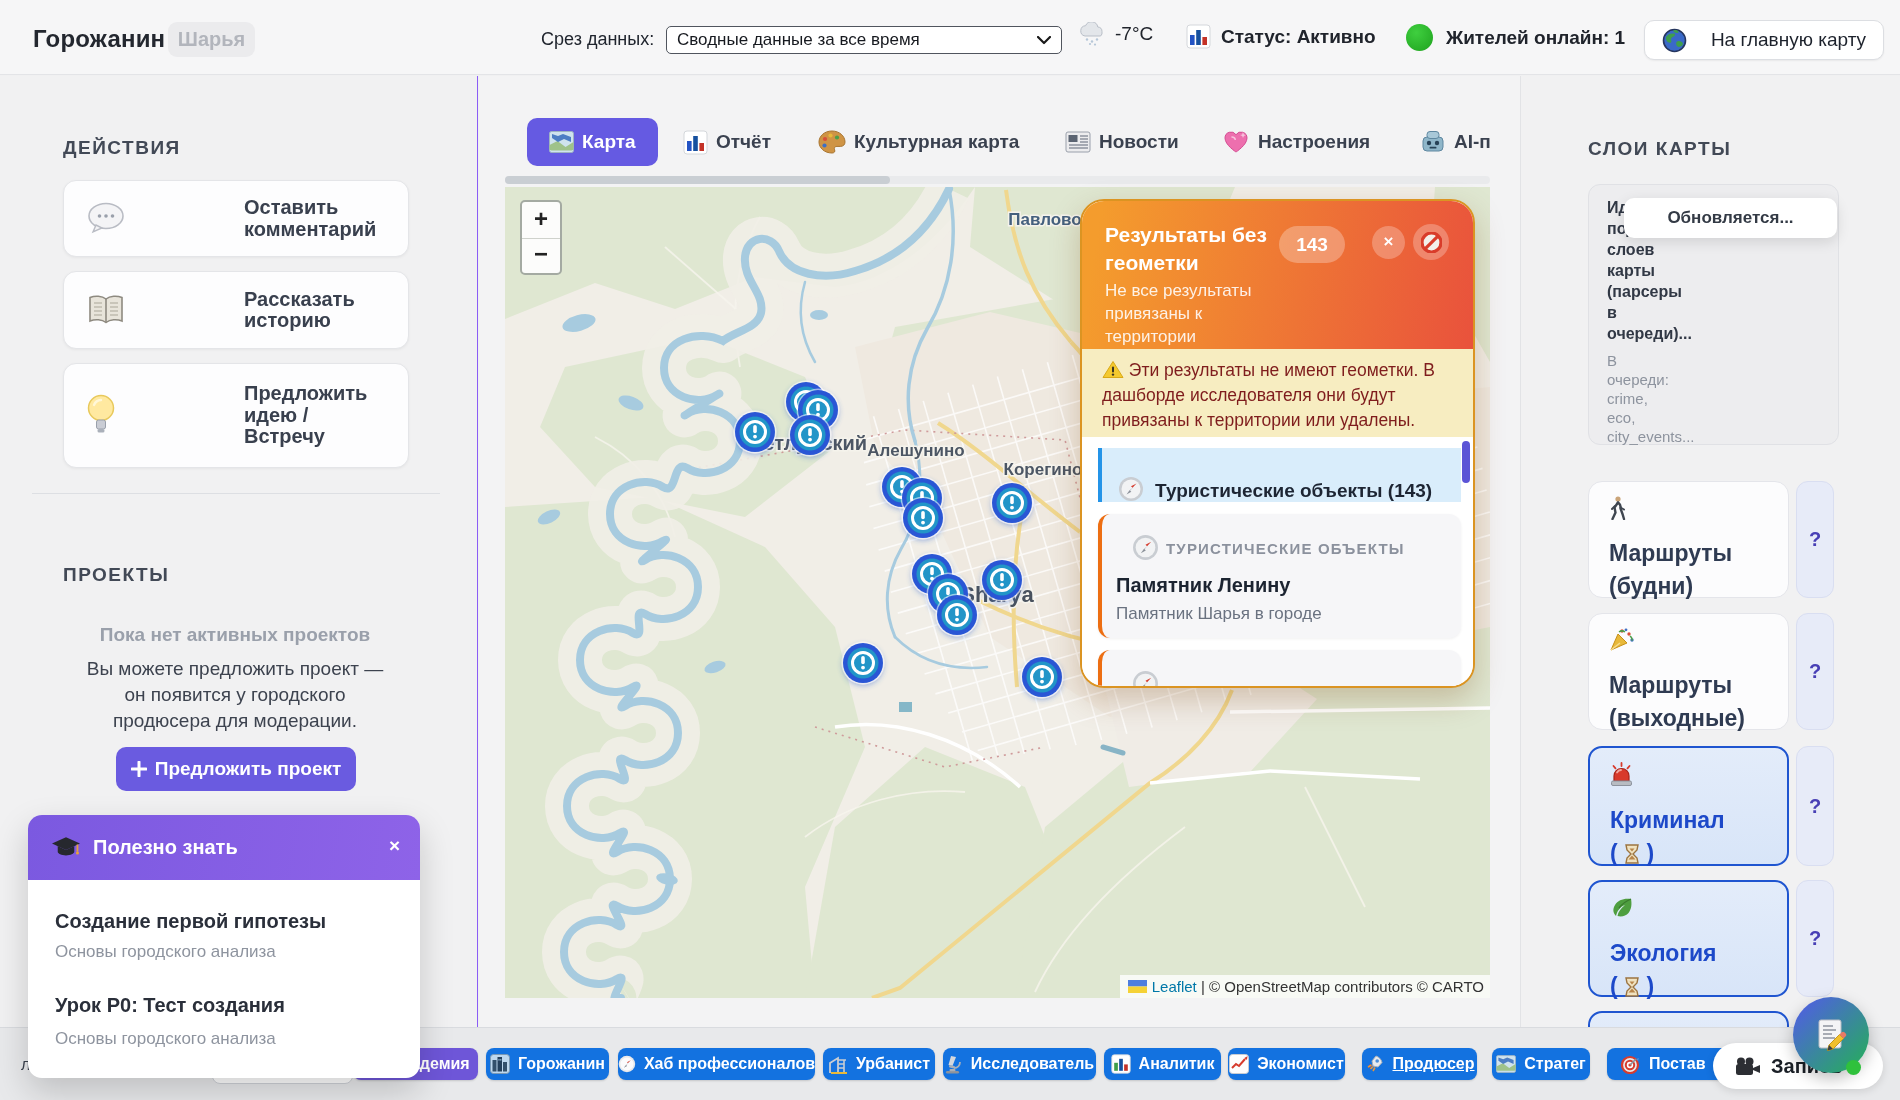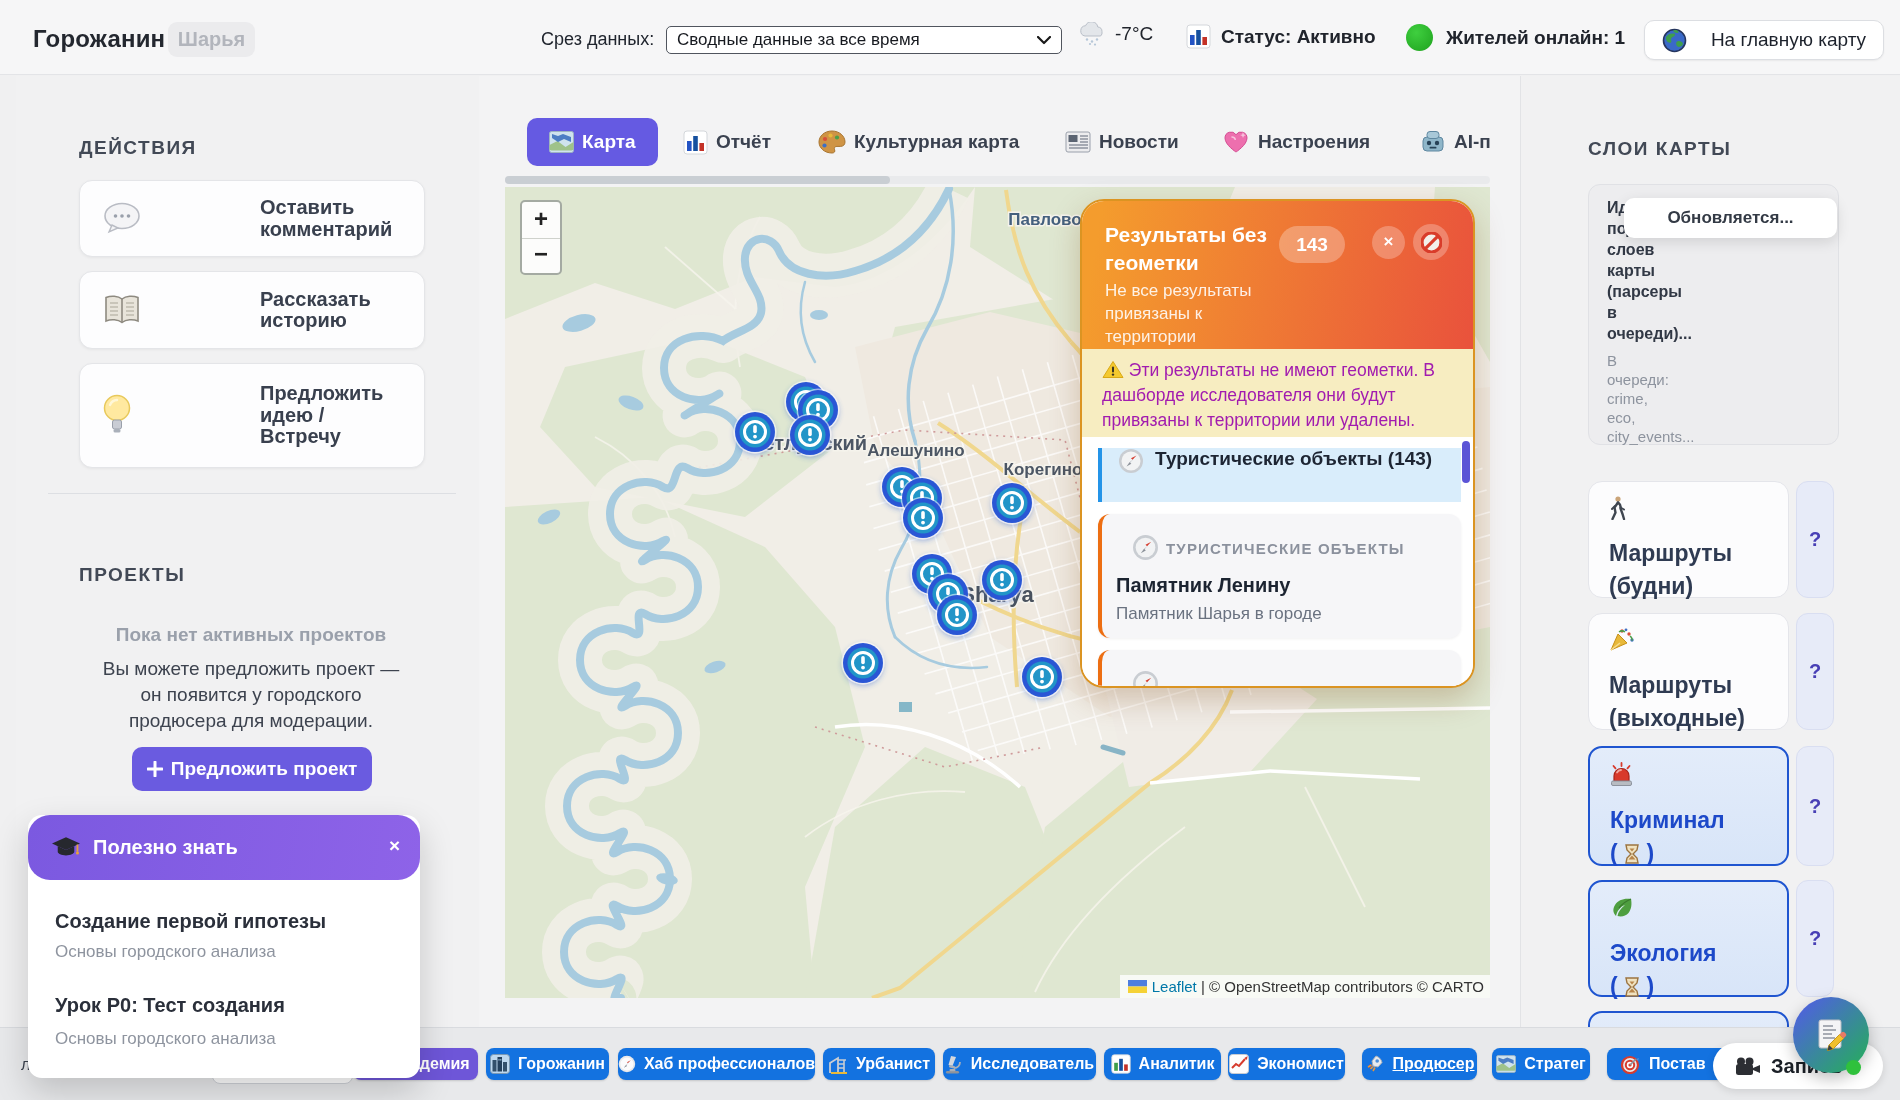--- a/index.html
+++ b/index.html
@@ -13,21 +13,21 @@
   #citychip { position:absolute; left:168px; top:22px; width:87px; height:35px; background:#ebebed; border-radius:9px; color:#b2b5bc; font-size:20px; font-weight:bold; text-align:center; line-height:35px; }
   #slicelabel { position:absolute; left:541px; top:29px; font-size:18px; color:#20252e; }
   #slicesel { position:absolute; left:666px; top:26px; width:396px; height:28px; background:#fff; border:1.5px solid #50555e; border-radius:5px; font-size:17px; color:#16191f; padding:0 10px; display:flex; align-items:center; justify-content:space-between; }
   #weather { position:absolute; left:1078px; top:22px; display:flex; align-items:center; gap:7px; font-size:19px; color:#20242c; }
   #statusrow { position:absolute; left:1186px; top:24px; display:flex; align-items:center; gap:10px; font-size:19px; font-weight:bold; color:#20242c; }
   #onlinerow { position:absolute; left:1406px; top:24px; display:flex; align-items:center; gap:13px; font-size:19px; font-weight:bold; color:#20242c; }
   .greendot { width:27px; height:27px; border-radius:50%; background:radial-gradient(circle at 38% 32%, #3fcf3f, #1ea21e); }
   #mainmapbtn { position:absolute; left:1644px; top:20px; width:240px; height:40px; background:#fff; border:1px solid #dcdee2; border-radius:10px; box-shadow:0 1px 2px rgba(0,0,0,.06); display:flex; align-items:center; justify-content:center; gap:24px; font-size:19px; color:#1d222c; }
 
   
-  #left { position:absolute; left:16px; top:76px; width:478px; height:1024px; background:#f1f1f2; border-right:3px solid #8b5cf6; }
+  #left { position:absolute; left:0; top:76px; width:478px; height:1024px; background:#f1f1f2; border-right:1px solid #8b5cf6; }
   .sectionlabel { font-size:19px; font-weight:bold; letter-spacing:1.5px; color:#424956; }
   .actbtn { position:absolute; left:63px; width:346px; background:#fdfdfe; border:1px solid #e4e5e8; border-radius:13px; box-shadow:0 1px 3px rgba(0,0,0,.05); display:flex; align-items:center; }
   .actbtn .ic { position:absolute; left:22px; }
   .actbtn .lbl { position:absolute; left:180px; font-size:20px; font-weight:bold; color:#39404e; line-height:21.5px; }
   #divider1 { position:absolute; left:32px; top:417px; width:408px; height:1px; background:#dddfe3; }
 
   #noproj { position:absolute; left:0px; top:548px; width:470px; text-align:center; font-size:19px; font-weight:bold; color:#9aa0ab; }
   #projtext { position:absolute; left:0px; top:580px; width:470px; text-align:center; font-size:19px; color:#3d434f; line-height:26px; }
   #projbtn { position:absolute; left:116px; top:671px; width:240px; height:44px; background:#6a5be0; border-radius:10px; color:#fff; font-size:19px; font-weight:bold; display:flex; align-items:center; justify-content:center; gap:8px; }
 
@@ -47,24 +47,24 @@
 
   
   #popup { position:absolute; left:1080px; top:199px; width:395px; height:489px; border:2px solid #db9422; border-radius:24px; background:#fff; box-shadow:0 12px 30px rgba(120,60,0,.25); z-index:30; overflow:hidden; }
   #popuphead { position:absolute; left:0; top:0; width:100%; height:148px; background:linear-gradient(100deg,#f49c2d 5%,#e9523c 100%); }
   #popuptitle { position:absolute; left:23px; top:20px; width:200px; font-size:21px; font-weight:bold; color:#fff; line-height:28px; }
   #popupsub { position:absolute; left:23px; top:78px; width:190px; font-size:17px; color:rgba(255,255,255,.88); line-height:23px; }
   #badge143 { position:absolute; left:197px; top:25px; width:66px; height:37px; border-radius:19px; background:rgba(255,255,255,.28); color:#fff; font-size:19px; font-weight:bold; text-align:center; line-height:37px; }
   #closebtn { position:absolute; left:290px; top:25px; width:33px; height:33px; border-radius:50%; background:rgba(255,255,255,.26); color:#fff; font-size:17px; font-weight:bold; text-align:center; line-height:31px; }
   #nobtn { position:absolute; left:331px; top:23px; width:36px; height:36px; border-radius:50%; background:rgba(255,255,255,.26); display:flex; align-items:center; justify-content:center; }
   #popupwarn { position:absolute; left:0; top:148px; width:100%; height:88px; background:#f7edc1; }
-  #popupwarn .wt { position:absolute; left:20px; top:9px; width:355px; font-size:17.5px; color:#a21caf; line-height:25px; }
+  #popupwarn .wt { position:absolute; left:20px; top:9px; width:355px; font-size:17.5px; color:#7f1d1d; line-height:25px; }
   #popuplist { position:absolute; left:0; top:236px; width:100%; height:251px; background:#fff; }
   #pscroll { position:absolute; right:3px; top:4px; width:8px; height:42px; background:#5b54d6; border-radius:4px; }
-  .pitem1 { position:absolute; left:16px; top:11px; width:363px; height:54px; background:#d9edfb; border-left:4px solid #2494e8; display:flex; align-items:flex-start; gap:11px; padding-left:16px; font-size:19px; font-weight:bold; color:#1d2533; }
+  .pitem1 { position:absolute; left:16px; top:11px; width:363px; height:54px; background:#d9edfb; border-left:4px solid #2494e8; display:flex; align-items:flex-end; gap:11px; padding-left:16px; font-size:19px; font-weight:bold; color:#1d2533; }
   .pcard { position:absolute; left:16px; width:363px; background:#f6f6f8; border-left:4px solid #ed6e12; border-radius:12px; box-shadow:0 1px 3px rgba(0,0,0,.06); }
 
   
   #right { position:absolute; left:1520px; top:76px; width:380px; height:1024px; background:#f1f1f2; border-left:1px solid #e2e3e6; }
   #infocard { position:absolute; left:67px; top:108px; width:251px; height:261px; background:#ededef; border:1px solid #e0e1e5; border-radius:12px; }
   #infocard .b { position:absolute; left:18px; top:12px; font-size:16px; font-weight:bold; color:#313845; line-height:21px; }
   #infocard .g { position:absolute; left:18px; top:166px; font-size:15px; color:#8d939e; line-height:19px; }
   #updtoast { position:absolute; left:103px; top:122px; width:213px; height:40px; background:#fff; border-radius:10px; box-shadow:0 4px 14px rgba(0,0,0,.12); font-size:17px; font-weight:bold; color:#333a45; text-align:center; line-height:40px; }
   .layerrow { position:absolute; left:67px; width:246px; }
   .layerbtn { position:absolute; left:0; top:0; width:201px; background:#fcfcfd; border:1px solid #e4e5ea; border-radius:14px; padding:14px 0 0 20px; }
@@ -75,21 +75,21 @@
 
   
   #bottombar { position:absolute; left:0; top:1027px; width:1900px; height:73px; background:#e8e9eb; border-top:1px solid #d9dbdf; z-index:50; }
   .bbtn { position:absolute; top:20px; height:32px; border-radius:8px; background:#1372e0; color:#fff; font-size:16px; font-weight:bold; white-space:nowrap; overflow:hidden; display:flex; align-items:center; justify-content:center; gap:8px; box-shadow:0 1px 2px rgba(0,0,0,.15); }
   #recpill { position:absolute; left:1713px; top:15px; width:170px; height:46px; background:#fff; border-radius:23px; box-shadow:0 2px 8px rgba(0,0,0,.12); display:flex; align-items:center; gap:10px; padding-left:22px; font-size:20px; font-weight:bold; color:#1b2027; }
   #fab { position:absolute; left:1793px; top:997px; width:76px; height:76px; border-radius:50%; background:linear-gradient(135deg,#4c66d6 15%,#28a963 90%); box-shadow:0 6px 16px rgba(0,0,0,.25); z-index:70; display:flex; align-items:center; justify-content:center; }
   #fabdot { position:absolute; left:1846px; top:1060px; width:15px; height:15px; border-radius:50%; background:#2fc13c; z-index:71; }
 
   
   #knowcard { position:absolute; left:28px; top:815px; width:392px; height:263px; background:#fff; border-radius:14px; box-shadow:0 14px 34px rgba(0,0,0,.18); z-index:60; overflow:hidden; }
-  #knowhead { position:absolute; left:0; top:0; width:100%; height:65px; background:linear-gradient(100deg,#7b59e0,#8e63e8); display:flex; align-items:center; gap:13px; padding-left:24px; color:#fff; font-size:20px; font-weight:bold;border-radius:22px; }
+  #knowhead { position:absolute; left:0; top:0; width:100%; height:65px; background:linear-gradient(100deg,#7b59e0,#8e63e8); display:flex; align-items:center; gap:13px; padding-left:24px; color:#fff; font-size:20px; font-weight:bold; }
   #knowx { position:absolute; right:20px; top:20px; color:#fff; font-size:19px; font-weight:bold; }
   .lesson-t { position:absolute; left:27px; font-size:20px; font-weight:bold; color:#2a2f3a; }
   .lesson-s { position:absolute; left:27px; font-size:17px; color:#8e949f; }
 </style>
 </head>
 <body>
 
 <div id="header">
   <div id="brand">Горожанин</div>
   <div id="citychip">Шарья</div>

